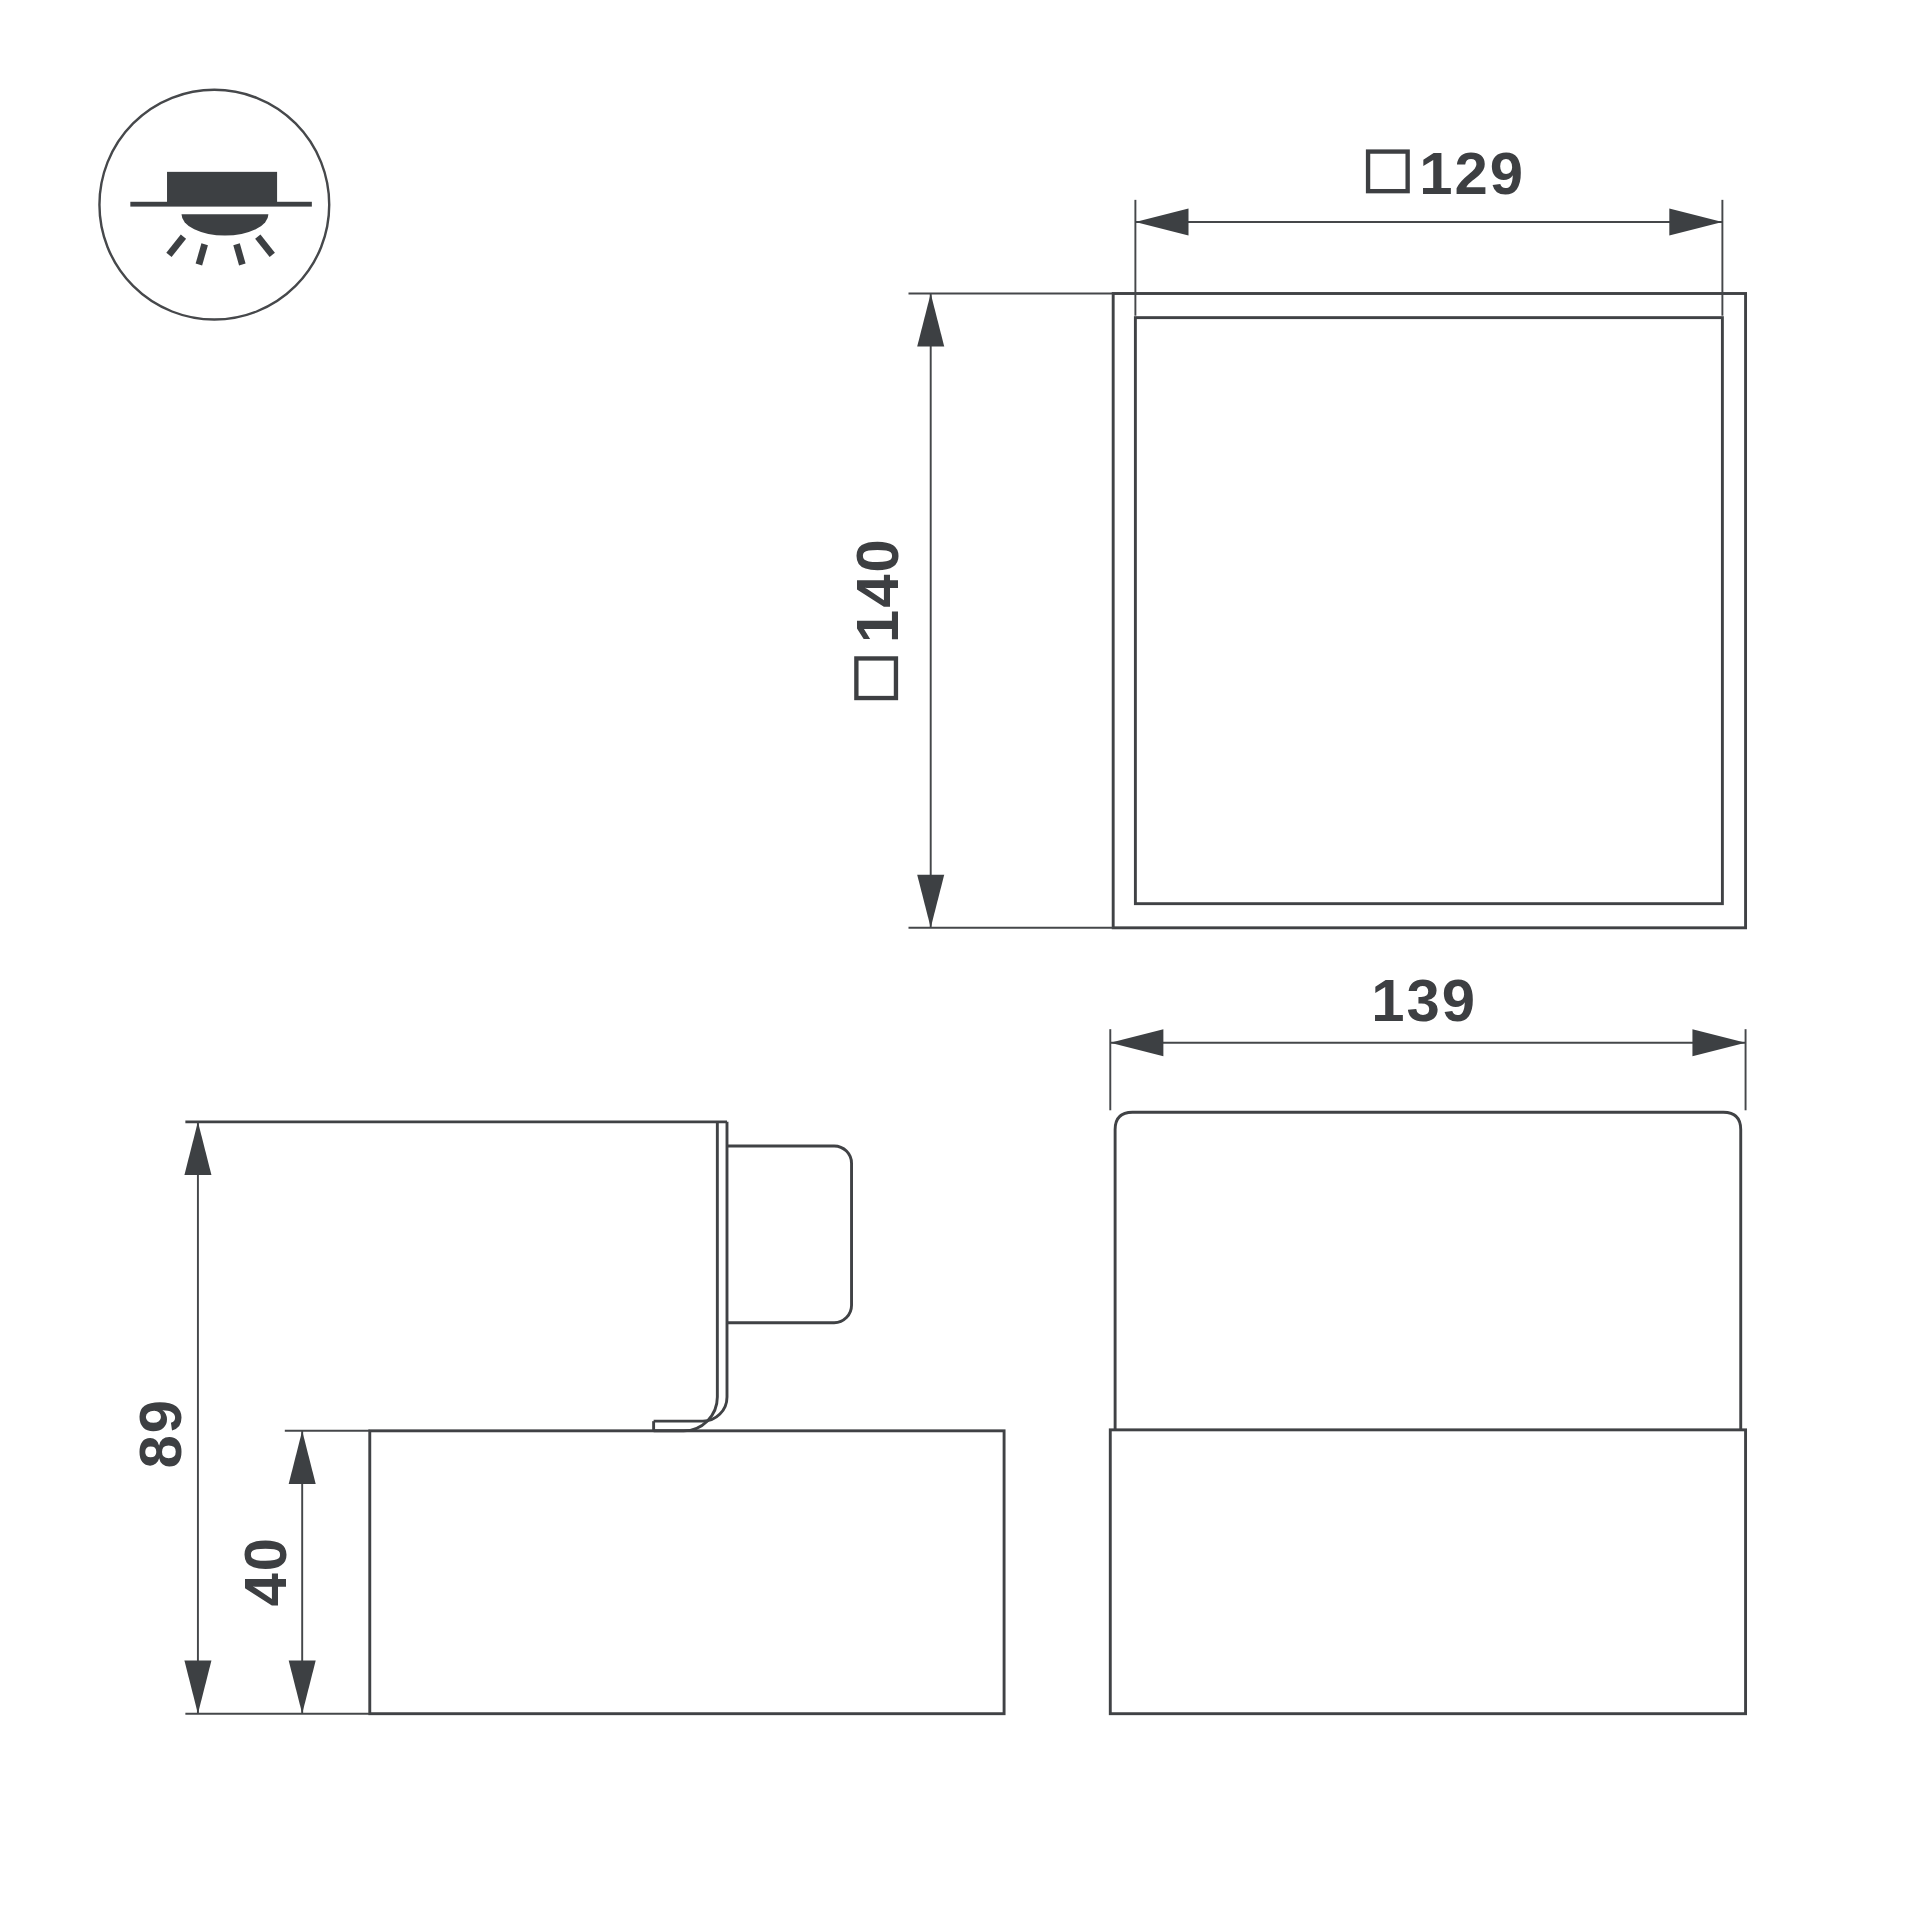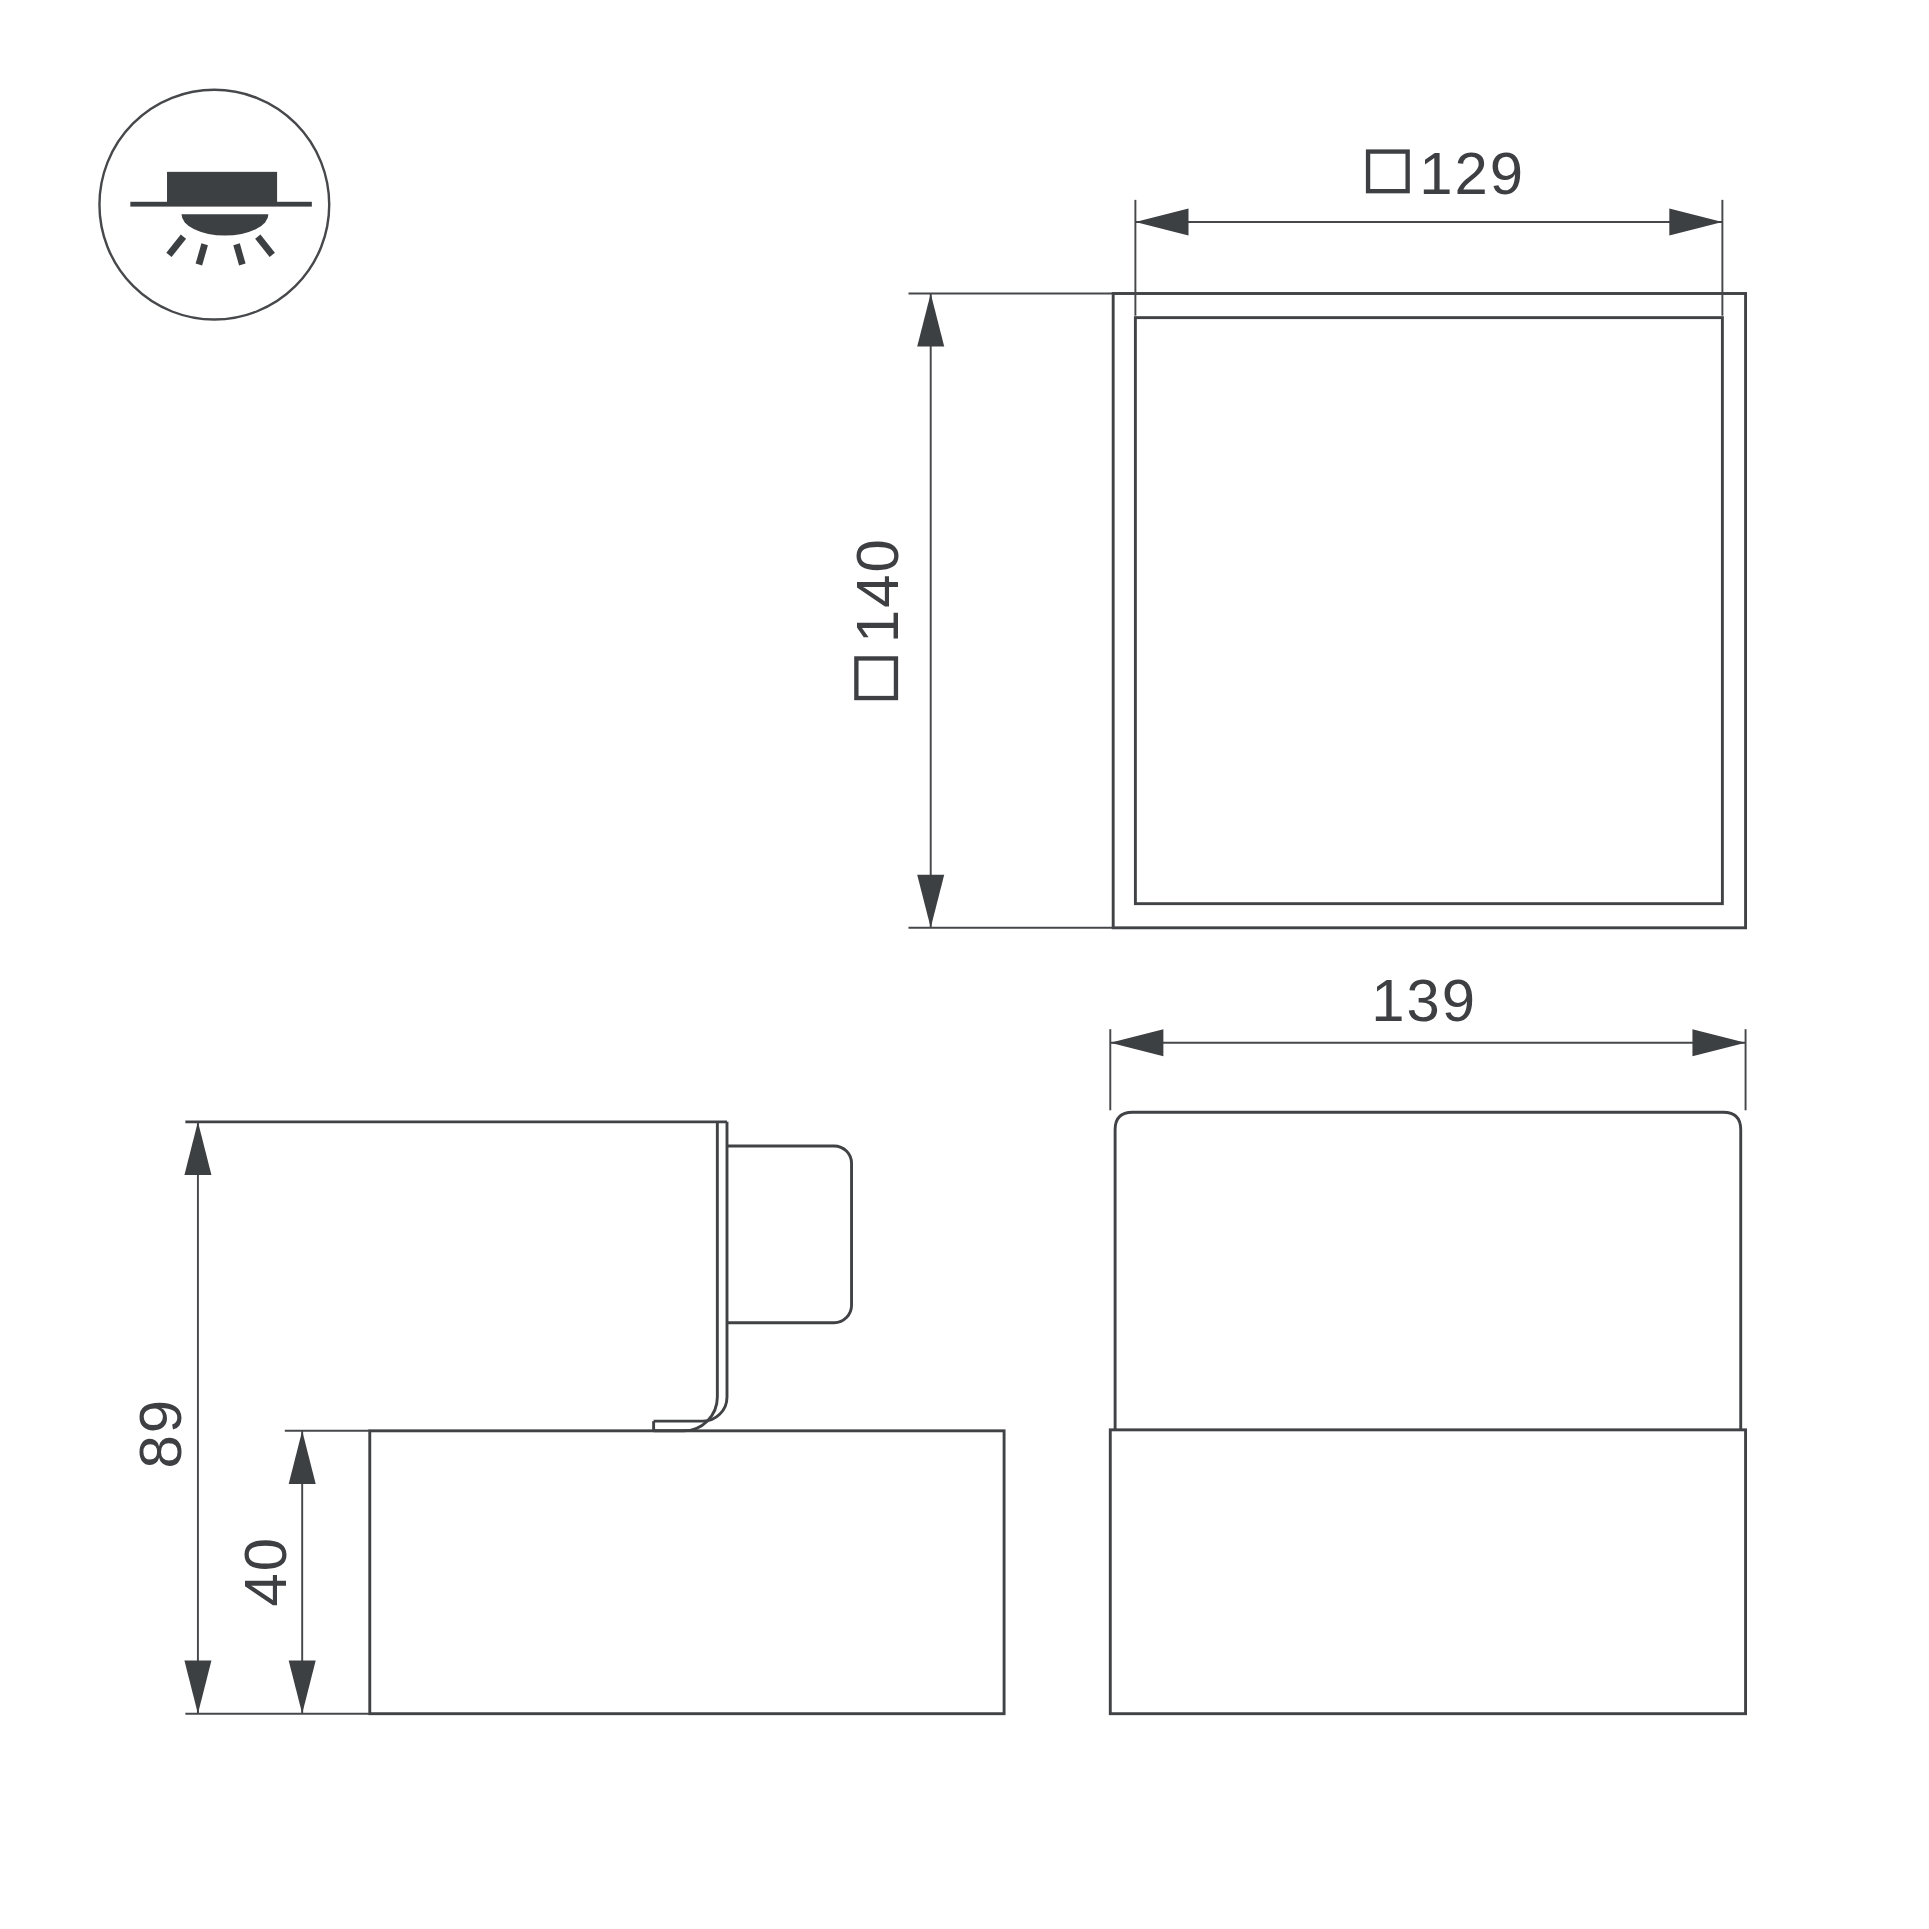--- a/index.html
+++ b/index.html
@@ -7,20 +7,21 @@
     padding: 0;
     background: #ffffff;
   }
   .page {
     width: 100vw;
     height: 100vh;
     max-width: 1929px;
     max-height: 1929px;
     margin: 0 auto;
     background: #ffffff;
+    font-weight: bold;
   }
   svg {
     display: block;
     width: 100%;
     height: 100%;
   }
   .obj {
     fill: none;
     stroke: #404245;
     stroke-width: 3;

